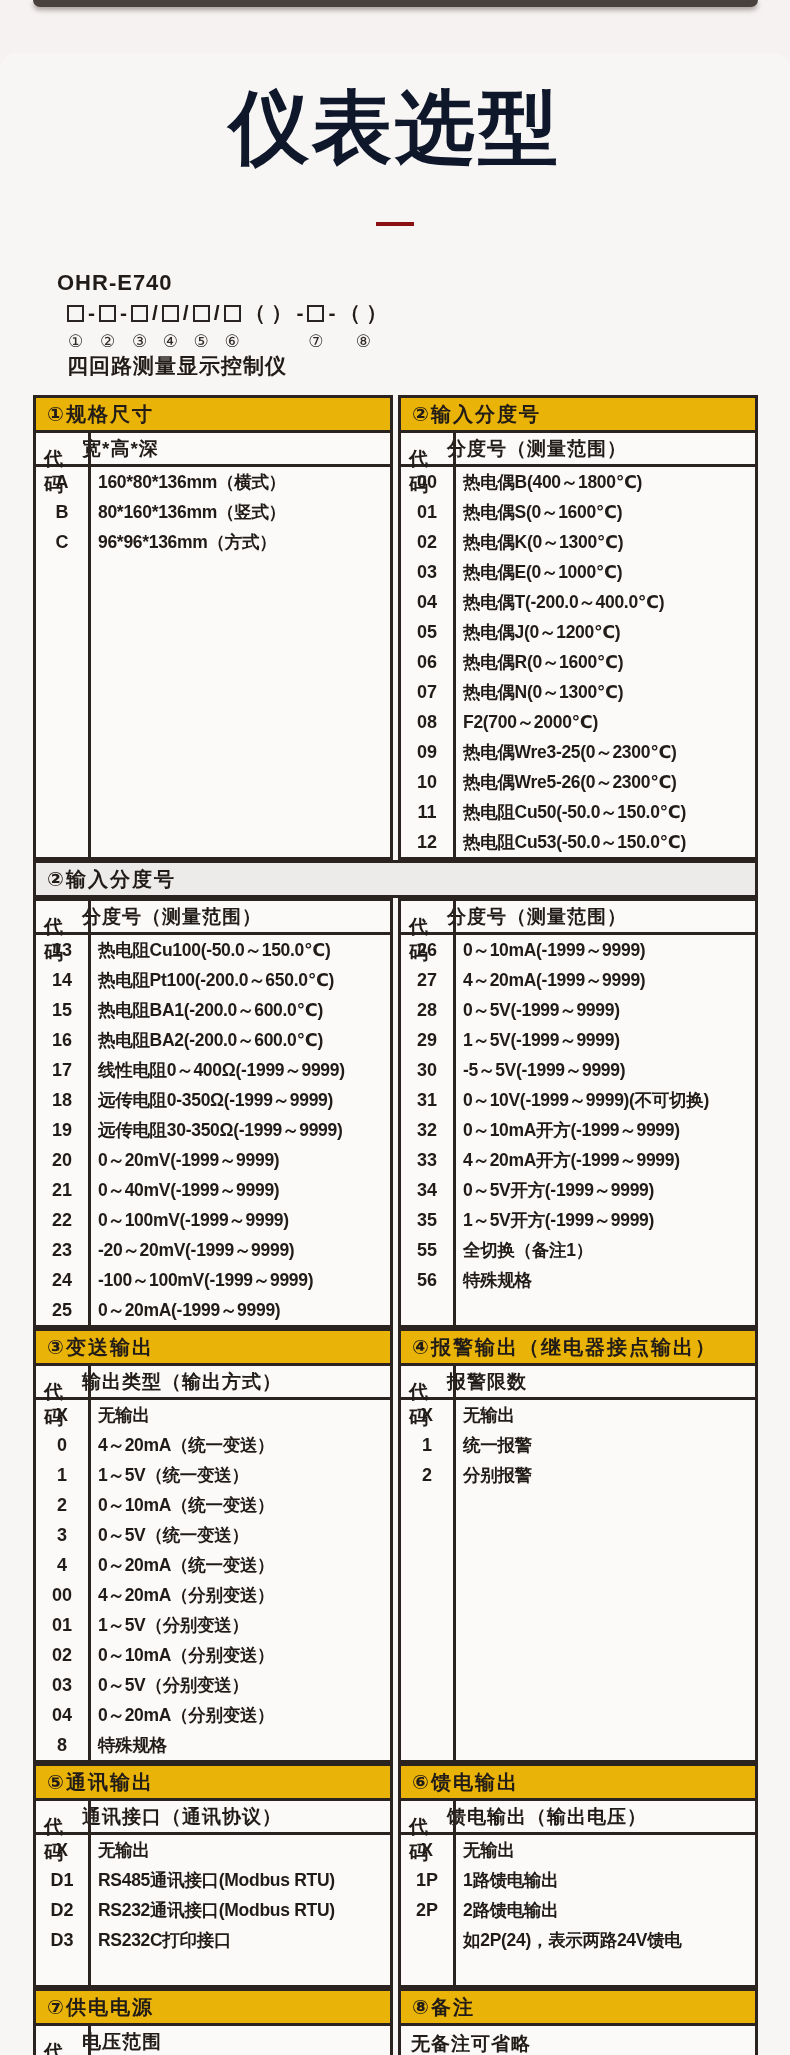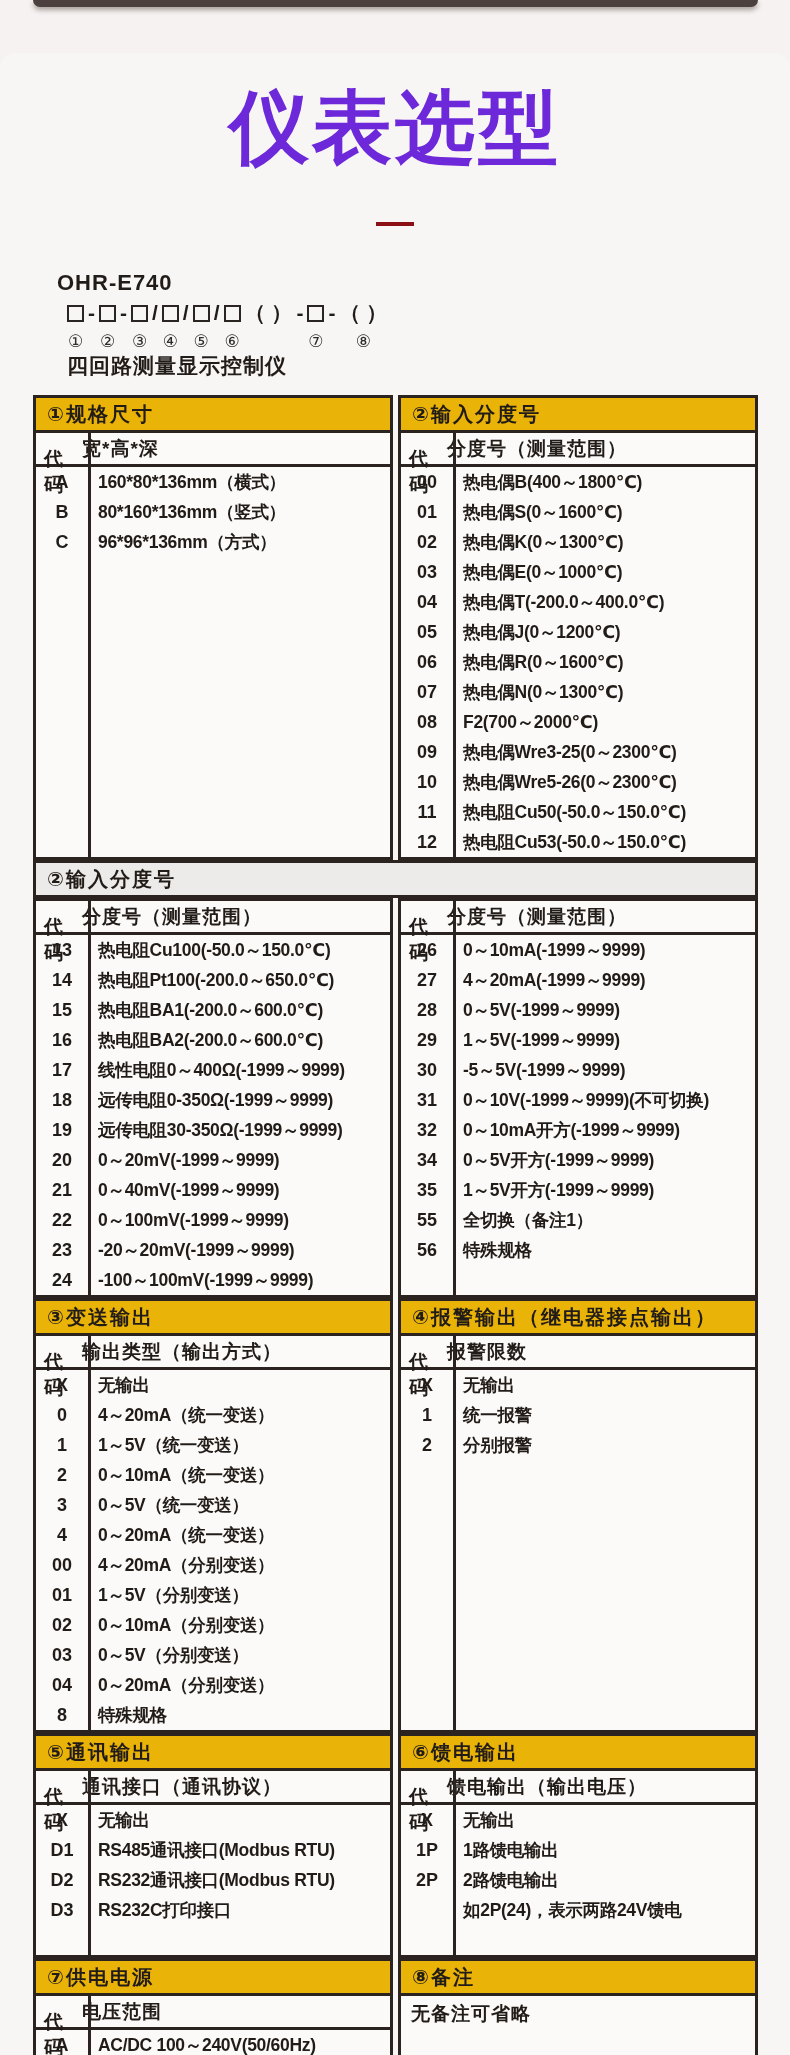--- a/index.html
+++ b/index.html
@@ -24,21 +24,21 @@
     width: 790px; height: 2002px;
     background: #f8f6f5;
     border-radius: 16px 16px 0 0;
   }
   .content { position: relative; }
   .page-title {
     margin-top: 86px;
     text-align: center;
     font-size: 80px; line-height: 84px;
     font-weight: 900; letter-spacing: 3px;
-    color: #6d28d9;
+    color: #0f172a;
   }
   .red-line { width: 38px; height: 4px; background: #8b1014; margin: 52px auto 0; }
   .model {
     display: flex; align-items: flex-start;
     margin: 42px 0 0 57px;
     font-weight: 700; white-space: nowrap; flex-direction: column;
   }
   .model-prefix { font-size: 22px; line-height: 30px; letter-spacing: 1px; }
   .model-tokens { display: flex; margin-left: 8px; }
   .tok { display: flex; flex-direction: column; align-items: center; margin: 0 2px; }
@@ -317,20 +317,24 @@
                 <span class="row-desc">0～100mV(-1999～9999)</span>
               </div>
               <div class="row">
                 <span class="row-code">23</span>
                 <span class="row-desc">-20～20mV(-1999～9999)</span>
               </div>
               <div class="row">
                 <span class="row-code">24</span>
                 <span class="row-desc">-100～100mV(-1999～9999)</span>
               </div>
+              <div class="row">
+                <span class="row-code">25</span>
+                <span class="row-desc">0～20mA(-1999～9999)</span>
+              </div>
             </div>
           </div>
         </div>
         <div class="panel">
           <div class="panel-body">
             <div class="hdr-row">
               <span class="hdr-code">代码</span>
               <span class="hdr-desc">分度号（测量范围）</span>
             </div>
             <div class="tbody">
@@ -354,20 +358,24 @@
                 <span class="row-code">30</span>
                 <span class="row-desc">-5～5V(-1999～9999)</span>
               </div>
               <div class="row">
                 <span class="row-code">31</span>
                 <span class="row-desc">0～10V(-1999～9999)(不可切换)</span>
               </div>
               <div class="row">
                 <span class="row-code">32</span>
                 <span class="row-desc">0～10mA开方(-1999～9999)</span>
+              </div>
+              <div class="row">
+                <span class="row-code">33</span>
+                <span class="row-desc">4～20mA开方(-1999～9999)</span>
               </div>
               <div class="row">
                 <span class="row-code">34</span>
                 <span class="row-desc">0～5V开方(-1999～9999)</span>
               </div>
               <div class="row">
                 <span class="row-code">35</span>
                 <span class="row-desc">1～5V开方(-1999～9999)</span>
               </div>
               <div class="row">

